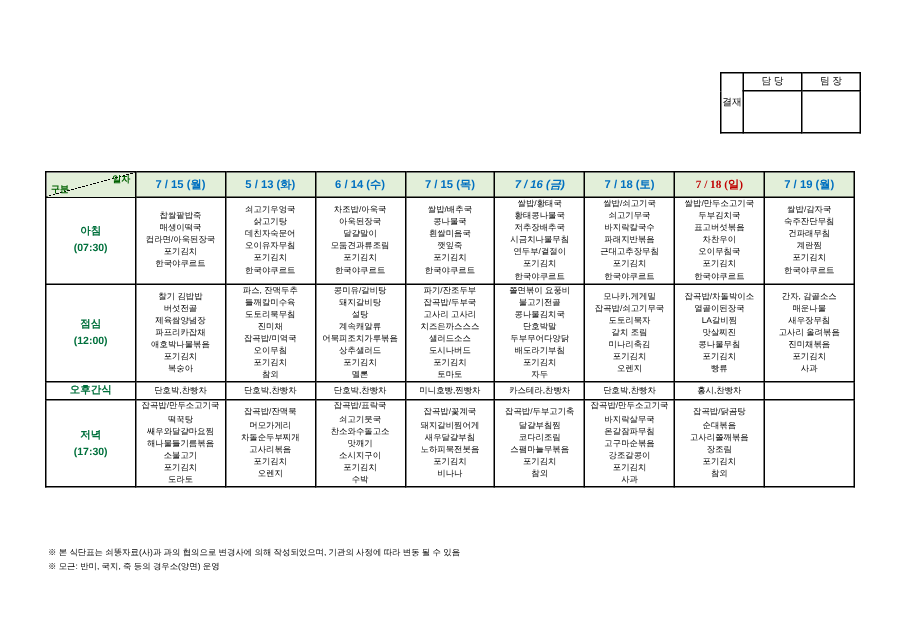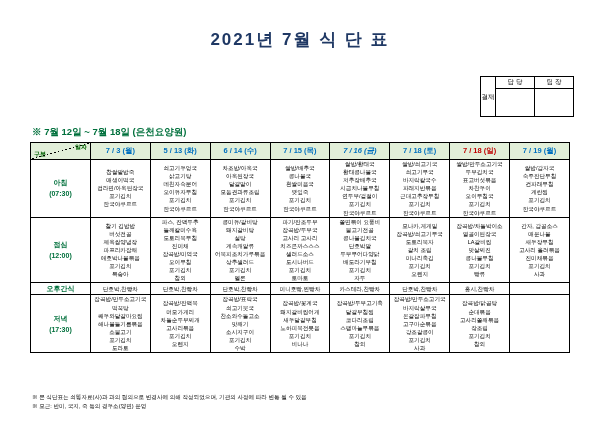--- a/index.html
+++ b/index.html
@@ -133,53 +133,51 @@
     font-size: 5.6px;
     line-height: 8.5px;
     color: #000;
   }
 </style>
 </head>
 <body>
 
 <div class="page">
 
-  <div class="title">2021년 7월 식 단 표</div>
 
   <table class="approval-box">
     <tbody>
         <tr>
       <td class="ab-label" rowspan="2">결재</td>
       <td class="ab-head">담 당</td>
       <td class="ab-head">팀 장</td>
     </tr>
     <tr>
       <td class="ab-cell"></td>
       <td class="ab-cell"></td>
     </tr>
   </tbody>
     </table>
 
-  <div class="subtitle">※ 7월 12일 ~ 7월 18일 (은천요양원)</div>
 
   <table class="menu">
     <thead>
       <tr>
         <th class="hdr-corner">
           <span class="slash"></span>
           <span class="lbl-top">일자</span>
           <span class="lbl-bot">구분</span>
         </th>
-        <th class="dayhdr" style="color: rgb(0, 112, 192);">7 / 3 (월)</th>
+        <th class="dayhdr" style="color: rgb(0, 112, 192);">7 / 15 (월)</th>
         <th class="dayhdr" style="color: rgb(0, 112, 192);">5 / 13 (화)</th>
         <th class="dayhdr" style="color: rgb(0, 112, 192);">6 / 14 (수)</th>
         <th class="dayhdr" style="color: rgb(0, 112, 192); margin-left: 21px;">7 / 15 (목)</th>
         <th class="dayhdr" style="color: rgb(0, 112, 192); font-style: italic;">7 / 16 (금)</th>
         <th class="dayhdr" style="color: rgb(0, 112, 192);">7 / 18 (토)</th>
-        <th class="dayhdr" style="color: rgb(192, 0, 0);">7 / 18 (일)</th>
+        <th class="dayhdr" style="color: rgb(192, 0, 0); font-family: Liberation Serif, serif;">7 / 18 (일)</th>
         <th class="dayhdr" style="color: rgb(0, 112, 192);">7 / 19 (월)</th>
       </tr>
     </thead>
     <tbody>
         <tr>
           <td class="timecell">
             <div>아침</div>
             <div>(07:30)</div>
           </td>
           <td class="menucell">

